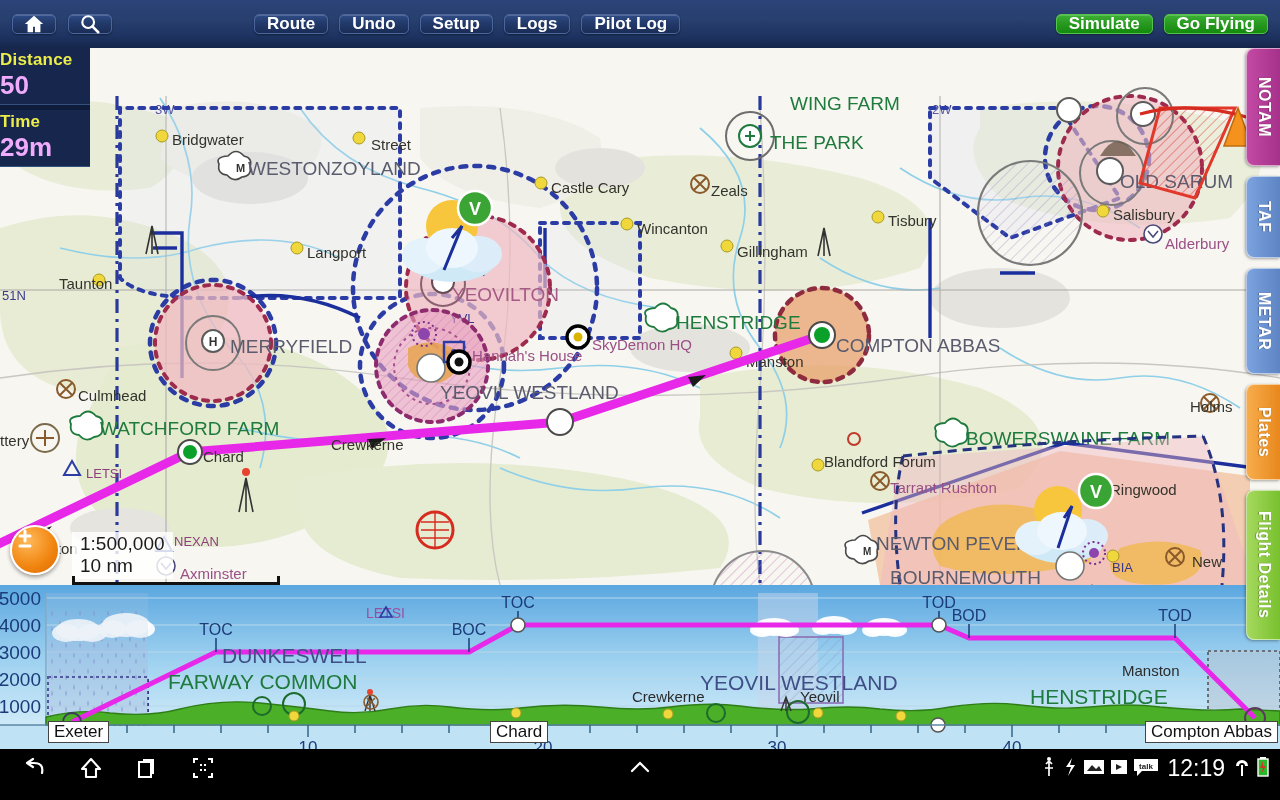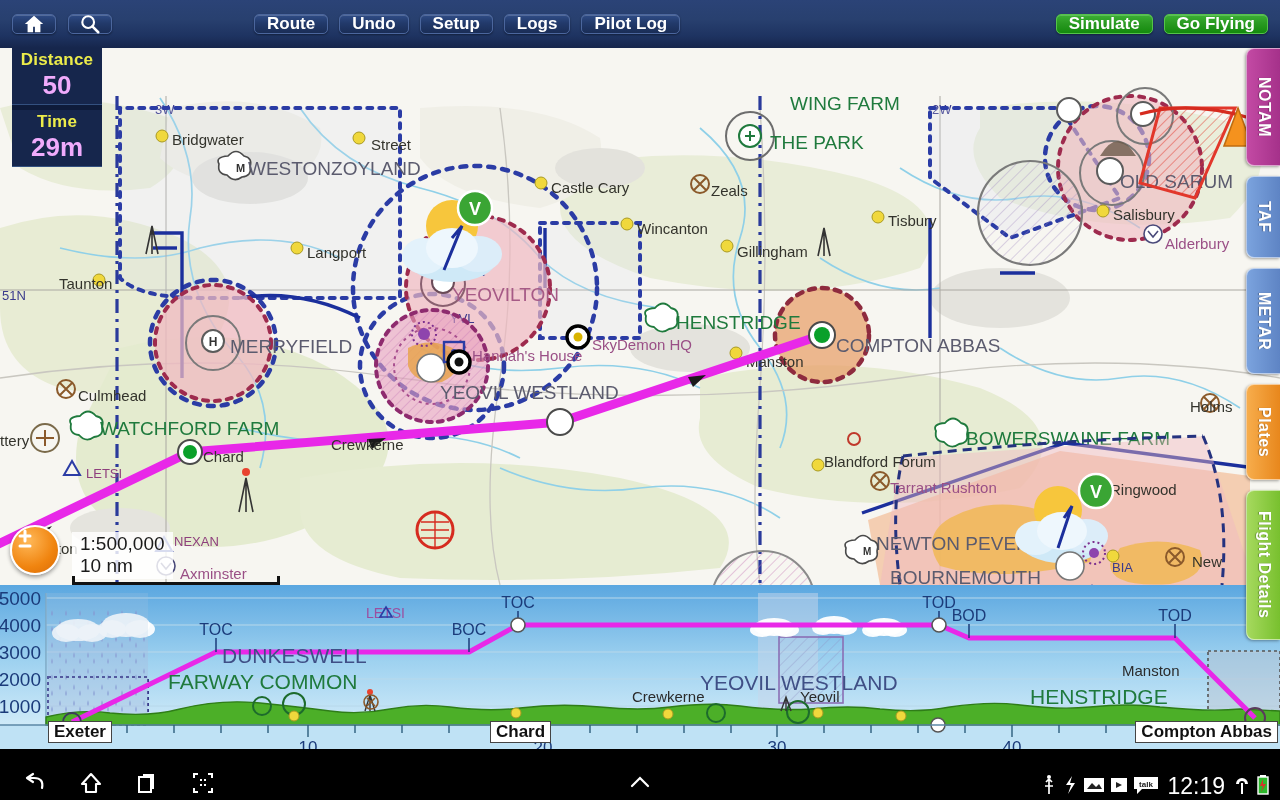--- a/index.html
+++ b/index.html
@@ -31,22 +31,22 @@
   #center-group { display: flex; gap: 11px; margin-left: 142px; }
   #right-group { display: flex; gap: 11px; margin-left: auto; margin-right: 12px; }
   .green-btn {
     background: linear-gradient(180deg, #3bb033 0%, #2a9a22 45%, #148a0d 100%);
     border: 1px solid #54c44a;
   }
   .ico-svg { display: block; }
 
   
   #info-panel {
-    position: absolute; top: 48px; left: 12px; width: 90px; z-index: 40;
-    font-weight: bold; text-align: center;
+    position: absolute; top: 48px; left: 0; width: 90px; z-index: 40;
+    font-weight: bold; 
   }
   .info-block { background: #16264c; border-bottom: 1px solid #33507f; }
   .info-label { color: #ecec4a; font-size: 17px; padding: 2px 0 0; letter-spacing: .2px; }
   .info-value { color: #f0abfc; font-size: 26px; padding: 0 0 3px; }
   .info-sep { height: 5px; background: #0e1b3a; }
 
   
   #map {
     position: absolute; top: 48px; left: 0; width: 1280px; height: 537px;
     overflow: hidden; background: #f3f2ee;
@@ -104,27 +104,27 @@
   #profile svg { position: absolute; top: 0; left: 0; }
   .p-axis { font-size: 19px; fill: #1b3b7a; font-weight: 500; }
   .p-x { font-size: 17px; fill: #1b3b7a; }
   .p-marker { font-size: 16px; fill: #1b3b7a; }
   .p-airspace { font-size: 21px; fill: #3f4f86; }
   .p-airfield { font-size: 21px; fill: #1f7a3d; }
   .p-town { font-size: 15px; fill: #2b2b2b; }
   .p-wp { font-size: 14px; fill: #9b4fa0; }
   .endlabel {
     position: absolute; background: #fff; border: 1px solid #444;
-    font-size: 17px; color: #111; padding: 0 5px; z-index: 12; font-weight: bold;
+    font-size: 17px; color: #111; padding: 0 5px; z-index: 12;
   }
 
   
   #navbar {
     position: absolute; top: 755px; left: 0; width: 1280px; height: 45px;
-    background: #000; display: flex; align-items: flex-end;
+    background: #000; display: flex; align-items: flex-start;
   }
   #nav-left { display: flex; gap: 30px; margin-left: 22px; }
   #nav-center { position: absolute; left: 0; right: 0; display: flex; justify-content: center; pointer-events: none; }
   #nav-right { margin-left: auto; margin-right: 10px; display: flex; align-items: center; gap: 5px; }
   #clock { color: #fff; font-size: 23px; margin: 0 3px; }
 </style>
 </head>
 <body>
 
 <div id="app">

